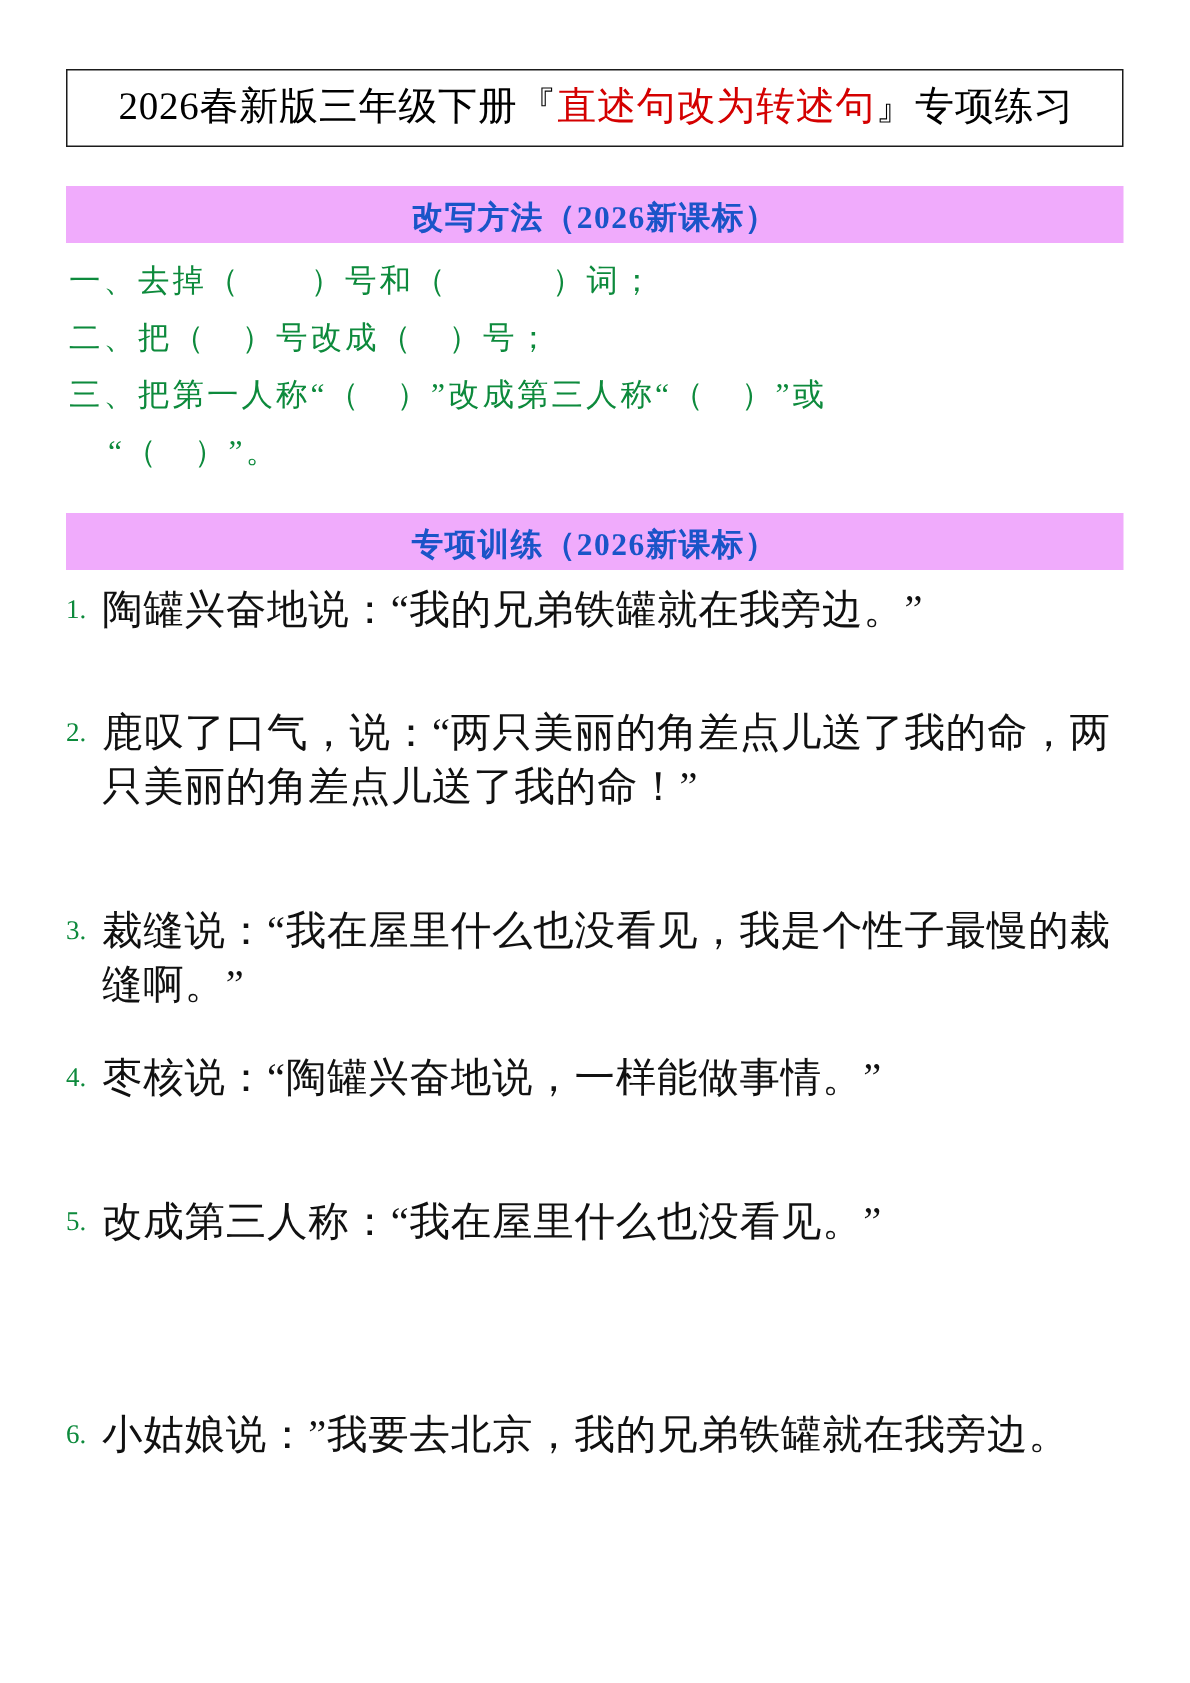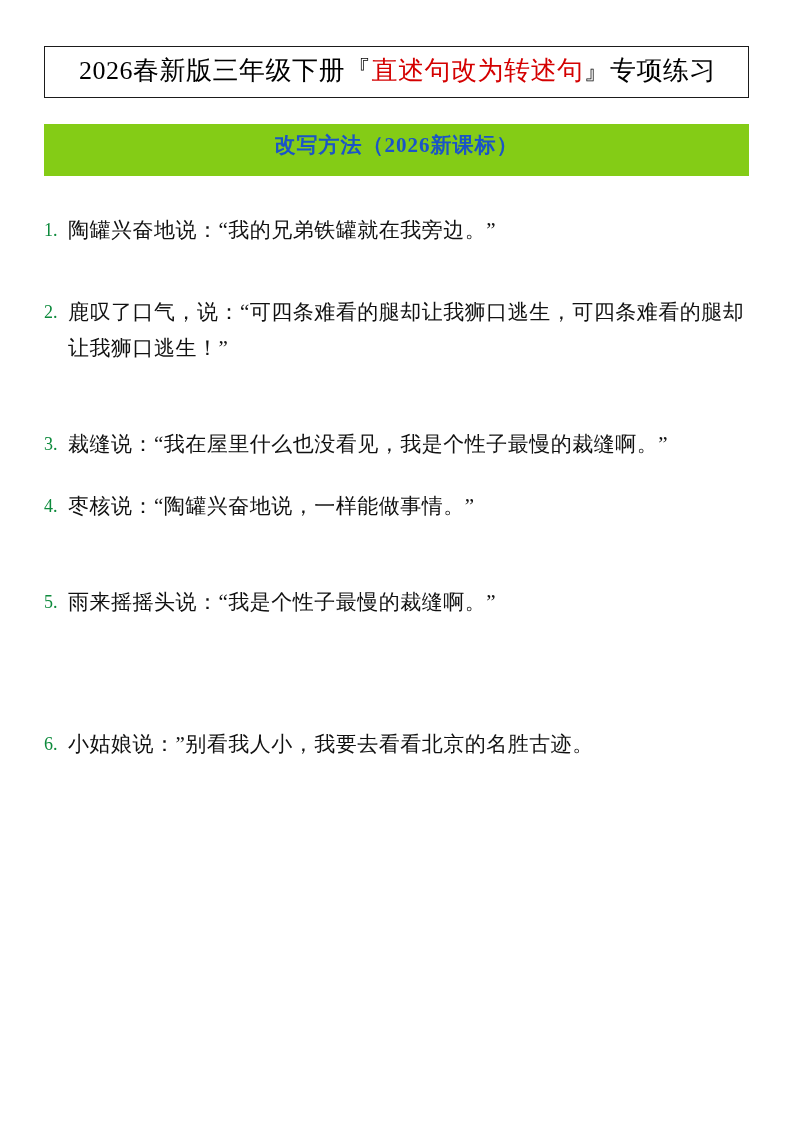--- a/index.html
+++ b/index.html
@@ -35,23 +35,23 @@
     line-height: 34px;
     color: #000000;
     letter-spacing: 0.5px;
   }
   .title-box .t-red {
     color: #d40000;
   }
 
   
   .banner {
-    background: #84cc16;
+    background: #f0abfc;
     text-align: center;
-    padding: 7px 0 17px 0;
+    padding: 7px 0 3px 0;
     margin: 0 0 6px 0;
   }
   .banner .b-text {
     font-size: 21px;
     line-height: 28px;
     color: #1a54c8;
     letter-spacing: 1px;
     font-weight: bold;
   }
 
@@ -92,21 +92,21 @@
   .ex-num {
     color: #0d8a3c;
     font-size: 18px;
     line-height: 34px;
     width: 24px;
     flex: 0 0 24px;
     text-align: left;
     padding-top: 1px;
   }
   .ex-text {
-    font-size: 21px;
+    font-size: 27px;
     line-height: 36px;
     letter-spacing: 0.5px;
     flex: 1 1 auto;
   }
   .ex-space-s { height: 26px; }
   .ex-space-m { height: 46px; }
   .ex-space-l { height: 60px; }
 </style>
 </head>
 <body>
@@ -114,57 +114,66 @@
 <div class="page">
 
   <div class="title-box">
     <span class="t">2026春新版三年级下册『</span><span class="t t-red">直述句改为转述句</span><span class="t">』专项练习</span>
   </div>
 
   <div class="banner">
     <span class="b-text">改写方法（2026新课标）</span>
   </div>
 
+  <div class="methods">
+    <div class="method-line">一、去掉（　　）号和（　　　）词；</div>
+    <div class="method-line">二、把（　）号改成（　）号；</div>
+    <div class="method-line wrap">三、把第一人称“（　）”改成第三人称“（　）”或</div>
+    <div class="method-cont">“（　）”。</div>
+  </div>
 
   <div class="gap-after-methods"></div>
 
+  <div class="banner">
+    <span class="b-text">专项训练（2026新课标）</span>
+  </div>
 
   <div class="exercises">
 
     <div class="ex">
       <div class="ex-num">1.</div>
       <div class="ex-text">陶罐兴奋地说：“我的兄弟铁罐就在我旁边。”</div>
     </div>
     <div class="ex-space-m"></div>
 
     <div class="ex">
       <div class="ex-num">2.</div>
-      <div class="ex-text">鹿叹了口气，说：“可四条难看的腿却让我狮口逃生，可四条难看的腿却让我狮口逃生！”</div>
+      <div class="ex-text">鹿叹了口气，说：“两只美丽的角差点儿送了我的命，两只美丽的角差点儿送了我的命！”</div>
     </div>
     <div class="ex-space-l"></div>
 
     <div class="ex">
       <div class="ex-num">3.</div>
       <div class="ex-text">裁缝说：“我在屋里什么也没看见，我是个性子最慢的裁缝啊。”</div>
     </div>
     <div class="ex-space-s"></div>
 
     <div class="ex">
       <div class="ex-num">4.</div>
       <div class="ex-text">枣核说：“陶罐兴奋地说，一样能做事情。”</div>
     </div>
     <div class="ex-space-l"></div>
 
     <div class="ex">
       <div class="ex-num">5.</div>
-      <div class="ex-text">雨来摇摇头说：“我是个性子最慢的裁缝啊。”</div>
+      <div class="ex-text">改成第三人称：“我在屋里什么也没看见。”</div>
     </div>
     <div class="ex-space-l"></div>
     <div class="ex-space-m"></div>
 
     <div class="ex">
       <div class="ex-num">6.</div>
-      <div class="ex-text">小姑娘说：”别看我人小，我要去看看北京的名胜古迹。</div>
+      <div class="ex-text">小姑娘说：”我要去北京，我的兄弟铁罐就在我旁边。</div>
     </div>
 
   </div>
 
 </div>
 
 </body></html>

